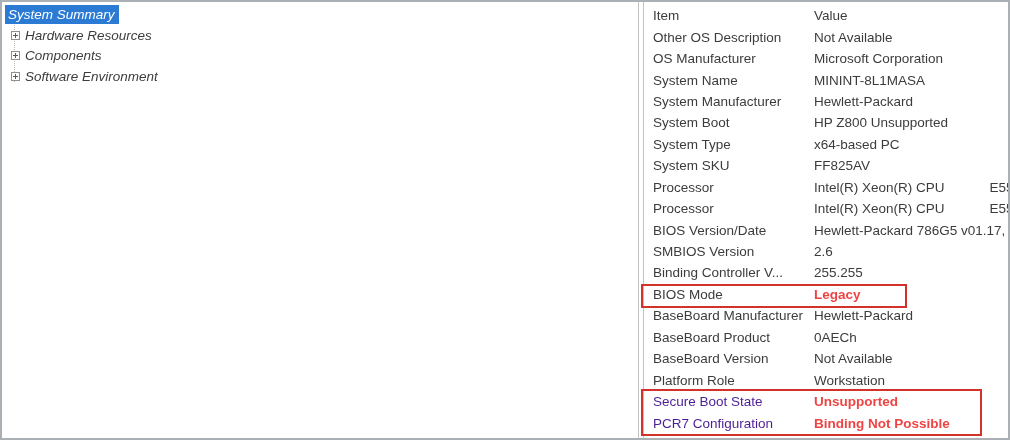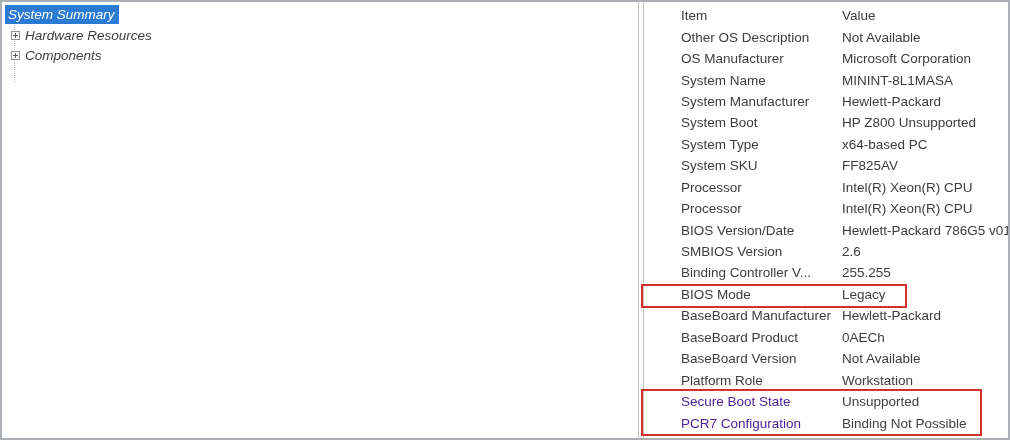--- a/index.html
+++ b/index.html
@@ -82,29 +82,28 @@
   .row {
     display: flex;
     height: 21.45px;
     align-items: center;
     white-space: nowrap;
   }
   .cell-item {
     flex: 0 0 161px;
     overflow: hidden;
     white-space: nowrap;
-    margin-left: 28px;
   }
   .cell-value {
     flex: 1 1 auto;
     overflow: hidden;
     white-space: pre;
   }
   .olive-label .cell-item  { color: #4c1d95; }
-  .olive-value .cell-value { color: #404040; }
+  .olive-value .cell-value { color: #ef4444; font-weight: bold; }
   
   .annotation-box {
     position: absolute;
     border: 2px solid #d3322b;
     background: transparent;
     pointer-events: none;
   }
   .annotation-bios   { left: 639px; top: 282px; width: 266px; height: 24px; }
   .annotation-secure { left: 639px; top: 387px; width: 341px; height: 47px; }
 </style>
@@ -120,20 +119,24 @@
     <div class="tree-connector"></div>
     <div id="tree-items">
         <div class="tree-item">
       <span class="expand-icon"></span>
       <span class="tree-label">Hardware Resources</span>
     </div>
         <div class="tree-item">
       <span class="expand-icon"></span>
       <span class="tree-label">Components</span>
     </div>
+        <div class="tree-item">
+      <span class="expand-icon"></span>
+      <span class="tree-label">Software Environment</span>
+    </div>
       </div>
 
   </div>
 
   <div class="detail-pane">
     <div class="row">
       <span class="cell-item">Item</span>
       <span class="cell-value">Value</span>
     </div>
     <div id="table-rows">

